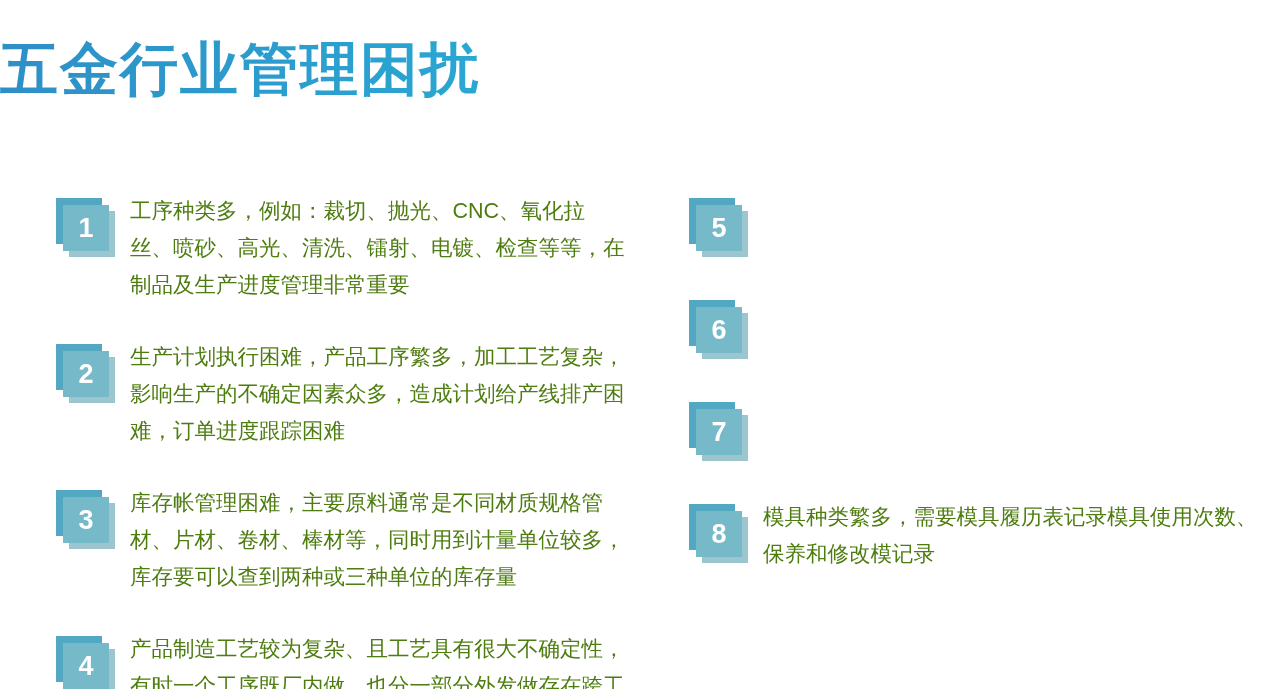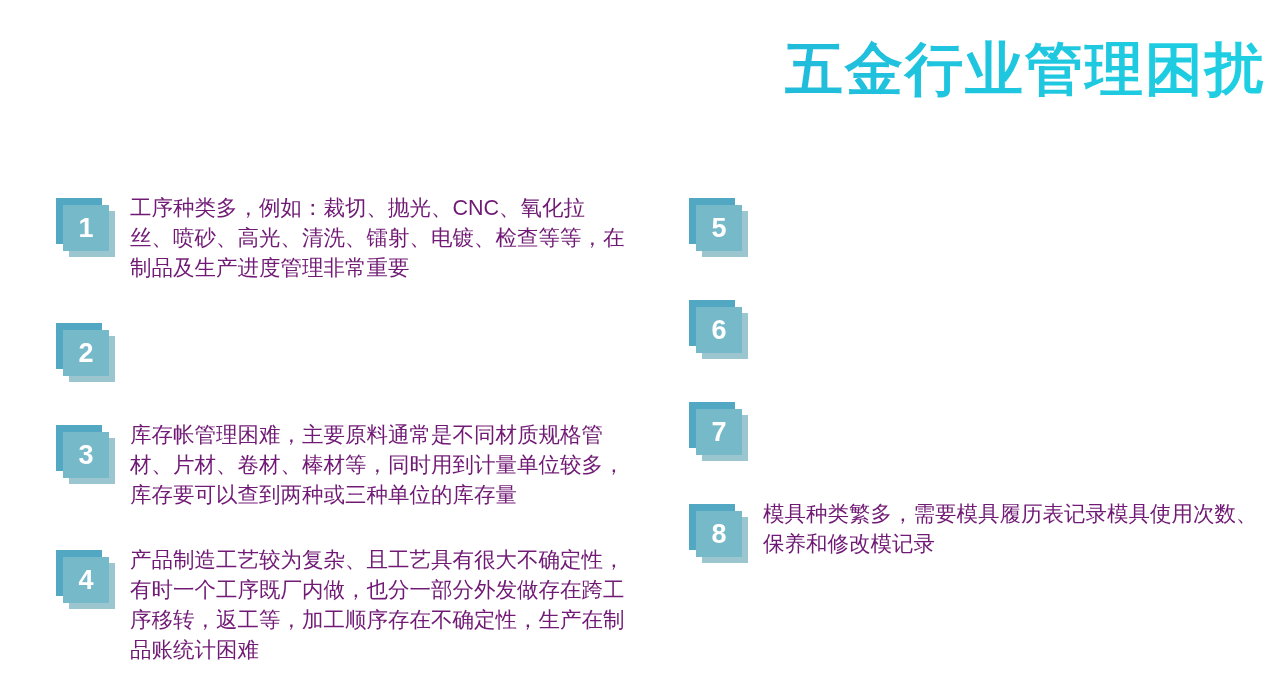--- a/index.html
+++ b/index.html
@@ -14,21 +14,21 @@
     overflow: hidden;
     position: relative;
   }
 
   
   .slide-title {
     position: absolute;
     left: 0;
     top: 36px;
     width: 1265px;
-    text-align: right;
+    text-align: left;
     font-size: 58px;
     font-weight: bold;
     letter-spacing: 2px;
     line-height: 1.15;
     background: linear-gradient(to right, #2e8fc6 0%, #2aa5d2 35%, #1fc3de 72%, #1ecfe2 100%);
     -webkit-background-clip: text;
     background-clip: text;
     color: transparent;
     -webkit-text-fill-color: transparent;
     white-space: nowrap;
@@ -104,22 +104,22 @@
     font-size: 27px;
     font-weight: bold;
     line-height: 1;
     font-family: "Liberation Sans", "DejaVu Sans", sans-serif;
   }
 
   
   .item-text {
     flex: 1 1 auto;
     font-size: 21.5px;
-    line-height: 30px;
-    color: #701a75;
+    line-height: 37px;
+    color: #4d7c0f;
     font-family: "Liberation Sans", "DejaVu Sans", sans-serif;
     word-break: break-all;
     padding-top: 7px;
   }
 </style>
 </head>
 <body>
 
 <div class="slide-title">五金行业管理困扰</div>
 
@@ -139,20 +139,21 @@
     </div>
 
     <div class="item item-left">
       <div class="badge">
         <div class="badge-back"></div>
         <div class="badge-shadow"></div>
         <div class="badge-main">
           <span class="badge-num">2</span>
         </div>
       </div>
+      <div class="item-text">生产计划执行困难，产品工序繁多，加工工艺复杂，影响生产的不确定因素众多，造成计划给产线排产困难，订单进度跟踪困难</div>
     </div>
 
     <div class="item item-left">
       <div class="badge">
         <div class="badge-back"></div>
         <div class="badge-shadow"></div>
         <div class="badge-main">
           <span class="badge-num">3</span>
         </div>
       </div>

